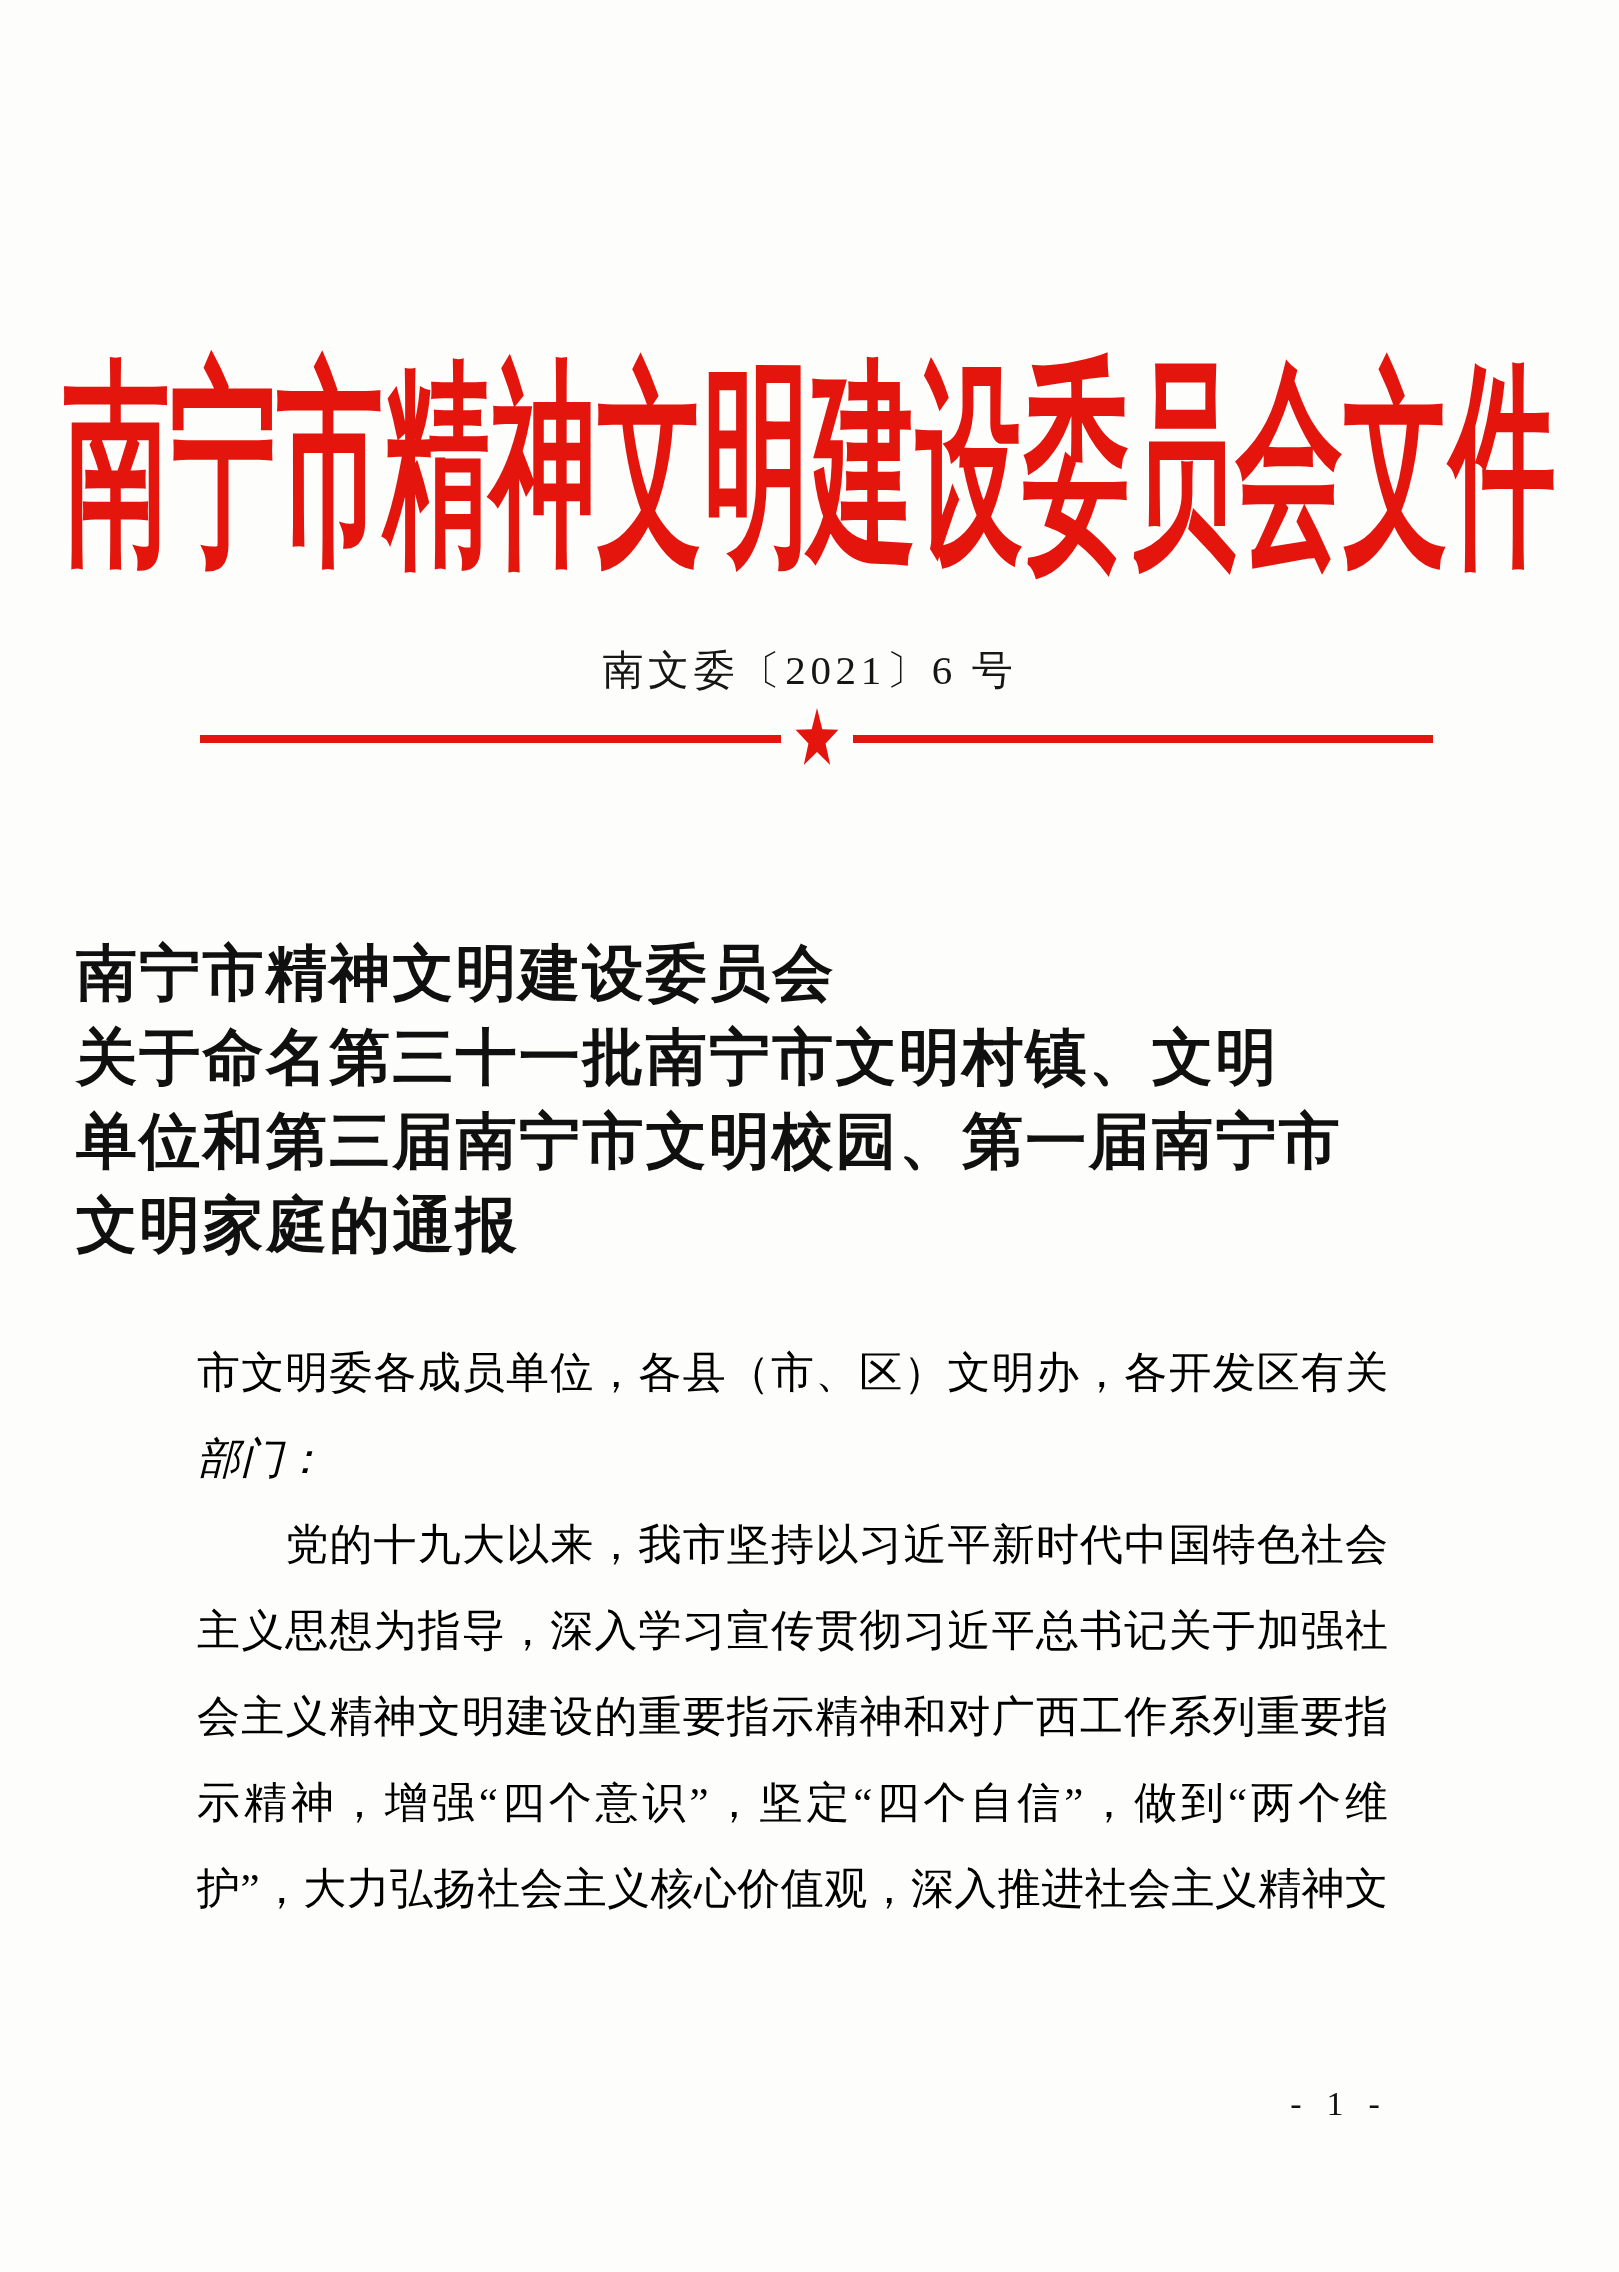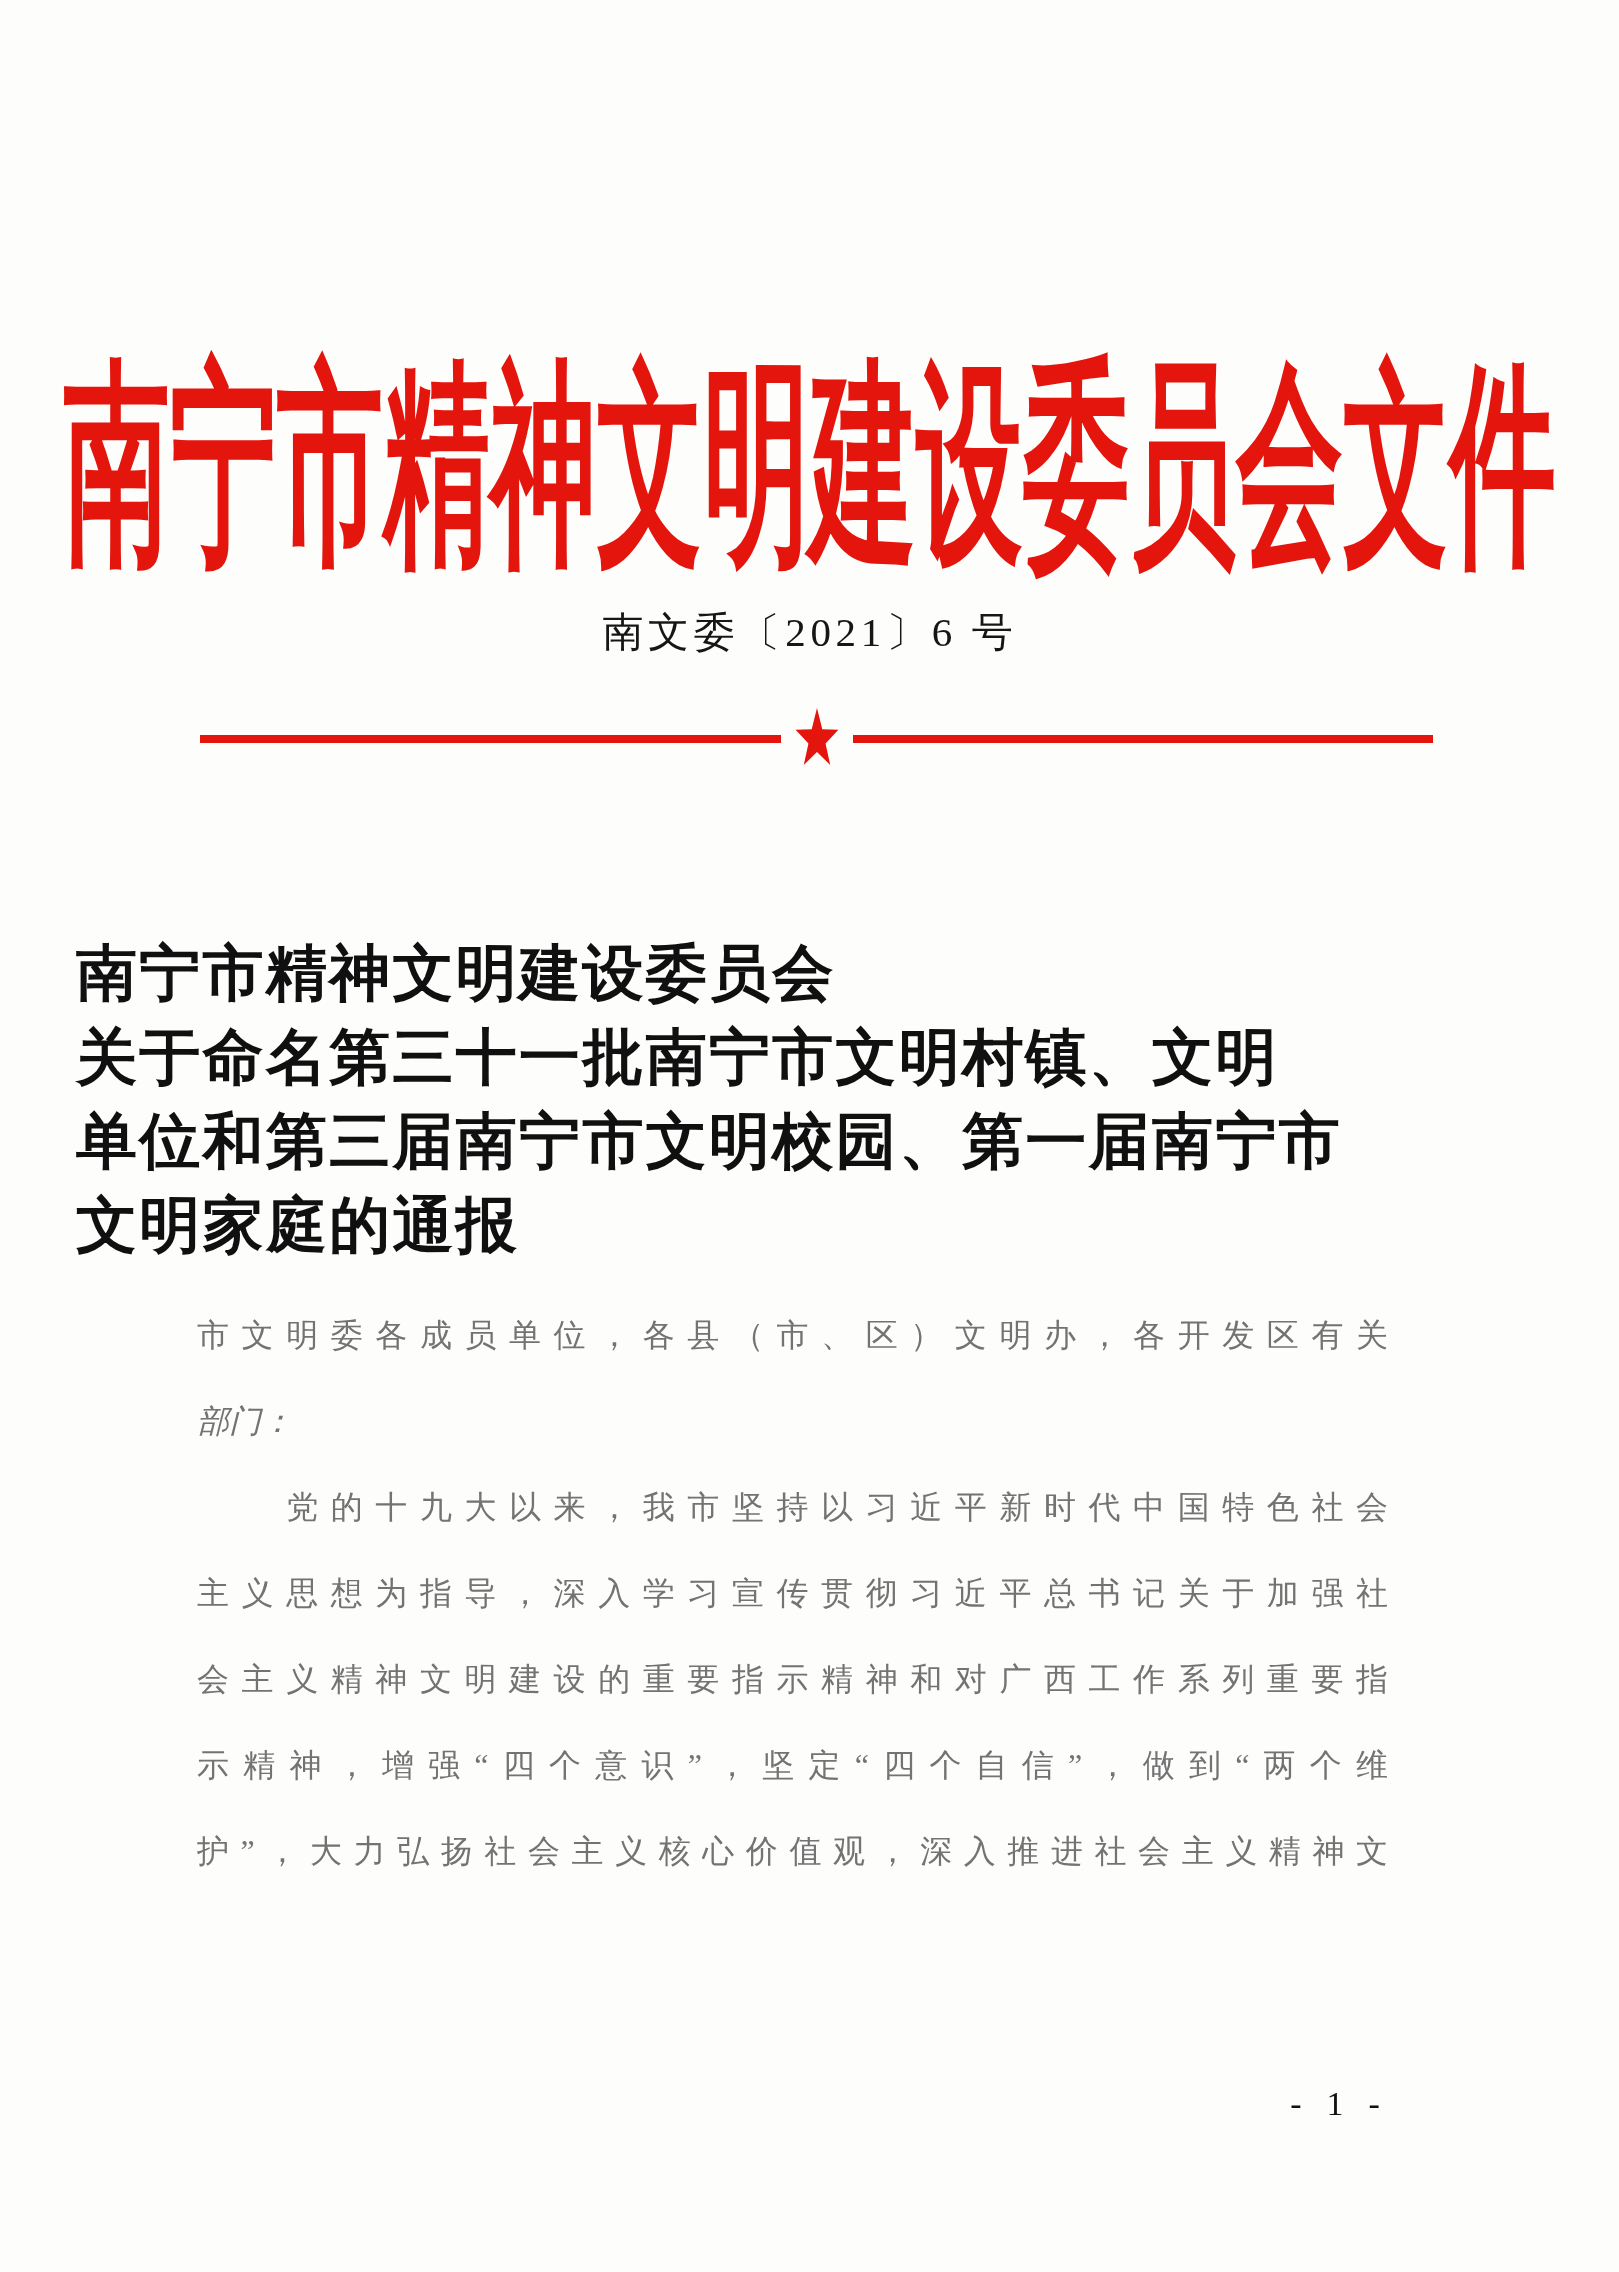--- a/index.html
+++ b/index.html
@@ -28,21 +28,21 @@
     font-size: 106px;
     line-height: 1.0;
     letter-spacing: 0.6px;
     transform: scaleY(2.06);
     transform-origin: center top;
   }
 
   
   .doc-number {
     position: absolute;
-    top: 605px;
+    top: 643px;
     left: 0;
     width: 100%;
     text-align: center;
     font-size: 41px;
     letter-spacing: 4.7px;
     color: #161616;
   }
 
   
   .divider {
@@ -80,26 +80,26 @@
     font-weight: 700;
     font-size: 61px;
     line-height: 84px;
     letter-spacing: 2.3px;
     color: #101010;
   }
 
   
   .body-block {
     position: absolute;
-    top: 1292px;
+    top: 1330px;
     left: 197px;
     width: 1191px;
-    font-size: 32px;
+    font-size: 43px;
     line-height: 86px;
-    color: #737373;
+    color: #000000;
   }
   .body-line {
     text-align: justify;
     text-align-last: justify;
     text-justify: inter-character;
     white-space: normal;
   }
   .body-line.short {
     text-align: left;
     text-align-last: left;

